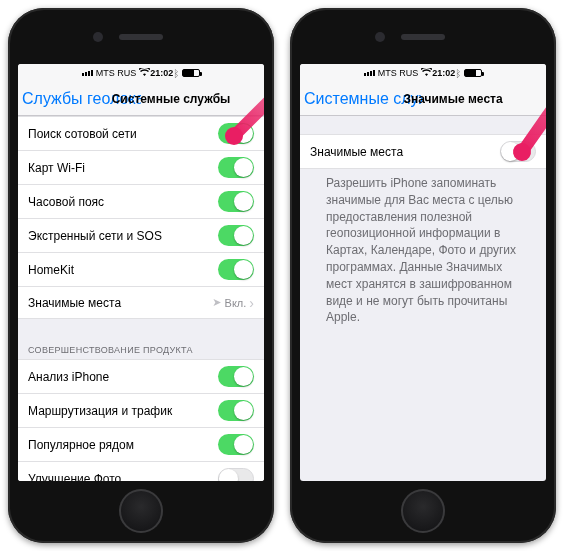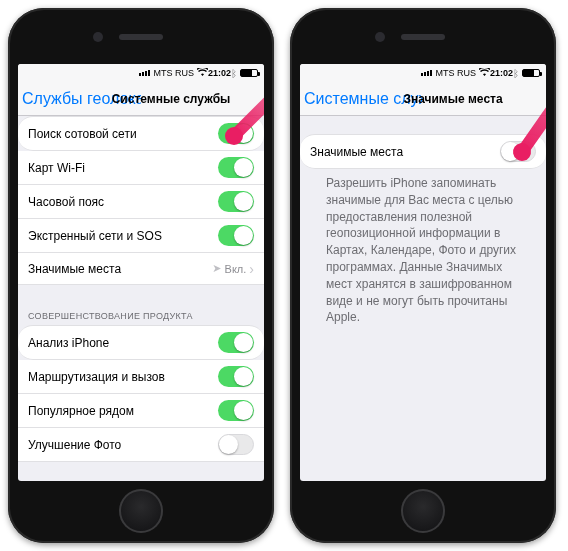--- a/index.html
+++ b/index.html
@@ -43,21 +43,21 @@
     background: #efeff4;
     border-radius: 3px;
     overflow: hidden;
     position: relative;
     font-size: 11px;
     color: #000;
   }
   .statusbar {
     height: 18px;
     background: #f7f7f8;
-    display: flex; align-items: center; justify-content: flex-end;
+    display: flex; align-items: center; justify-content: center;
     padding: 0 6px;
     font-size: 9px;
     font-weight: 500;
   }
   .sb-left, .sb-right { display: flex; align-items: center; gap: 3px; }
   .sig { display: flex; gap: 1px; align-items: flex-end; }
   .sig i { width: 2px; background: #000; display: block; }
   .sig i:nth-child(1){height:3px}.sig i:nth-child(2){height:4px}.sig i:nth-child(3){height:5px}.sig i:nth-child(4){height:6px}
   .bt { font-size:10px; opacity:.6 }
   .batt { width: 18px; height: 8px; border:1px solid #000; border-radius:2px; position:relative }
@@ -84,21 +84,21 @@
   .navtitle.shift { padding-left: 60px; }
   .list { background: #efeff4; }
   .row {
     background: #fff;
     border-bottom: 1px solid #e0e0e3;
     min-height: 32px;
     padding: 6px 10px;
     display: flex; align-items: center; justify-content: space-between;
     font-size: 12px;
   }
-  .row.first { border-top: 1px solid #e0e0e3; border-radius: 15px; }
+  .row.first { border-top: 1px solid #e0e0e3; }
   .toggle {
     width: 36px; height: 21px; border-radius: 11px; position: relative;
     transition: background .2s;
   }
   .toggle[data-on="true"] { background: #4cd964; }
   .toggle[data-on="false"] { background: #e9e9ea; border:1px solid #d9d9dc; }
   .toggle::after {
     content:''; position:absolute; top:1px; width:19px;height:19px;
     background:#fff; border-radius:50%; box-shadow:0 1px 2px rgba(0,0,0,.3);
   }
@@ -182,39 +182,43 @@
             <span class="toggle" data-on="true"></span>
           </div>
           <div class="row">
             <span>Часовой пояс</span>
             <span class="toggle" data-on="true"></span>
           </div>
           <div class="row">
             <span>Экстренный сети и SOS</span>
             <span class="toggle" data-on="true"></span>
           </div>
+          <div class="row">
+            <span>HomeKit</span>
+            <span class="toggle" data-on="true"></span>
+          </div>
         </div>
 
       <div class="row">
         <span>Значимые места</span>
         <span class="detail">
           <span style="color:#bfbfc4">➤</span>
           <span>Вкл.</span>
           <span class="chev">›</span>
         </span>
       </div>
 
       <div class="section-header">СОВЕРШЕНСТВОВАНИЕ ПРОДУКТА</div>
       <div id="left-bottom">
           <div class="row first">
             <span>Анализ iPhone</span>
             <span class="toggle" data-on="true"></span>
           </div>
           <div class="row">
-            <span>Маршрутизация и вызов</span>
+            <span>Маршрутизация и трафик</span>
             <span class="toggle" data-on="true"></span>
           </div>
           <div class="row">
             <span>Популярное рядом</span>
             <span class="toggle" data-on="true"></span>
           </div>
           <div class="row">
             <span>Улучшение Фото</span>
             <span class="toggle" data-on="false"></span>
           </div>

